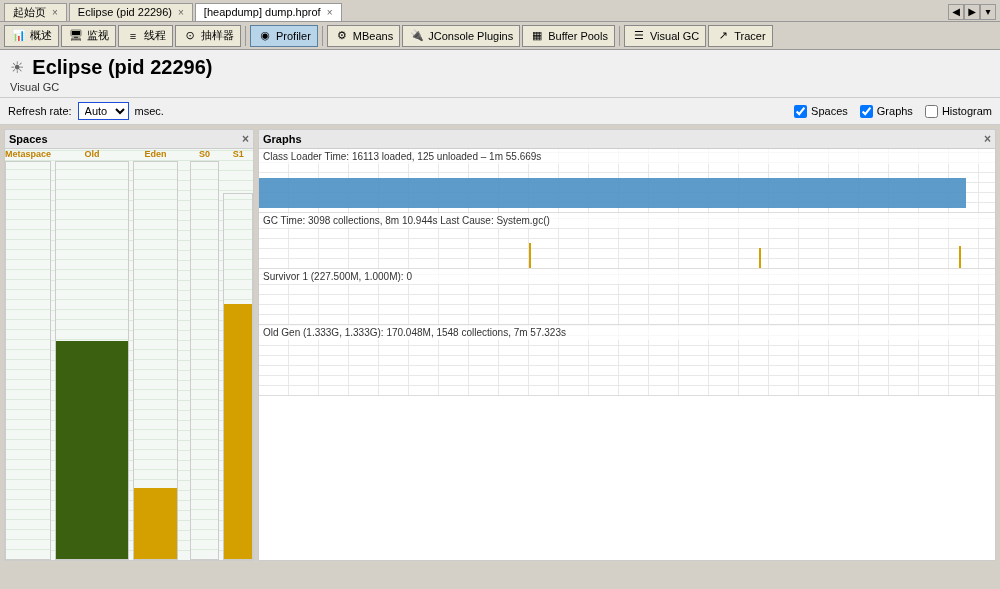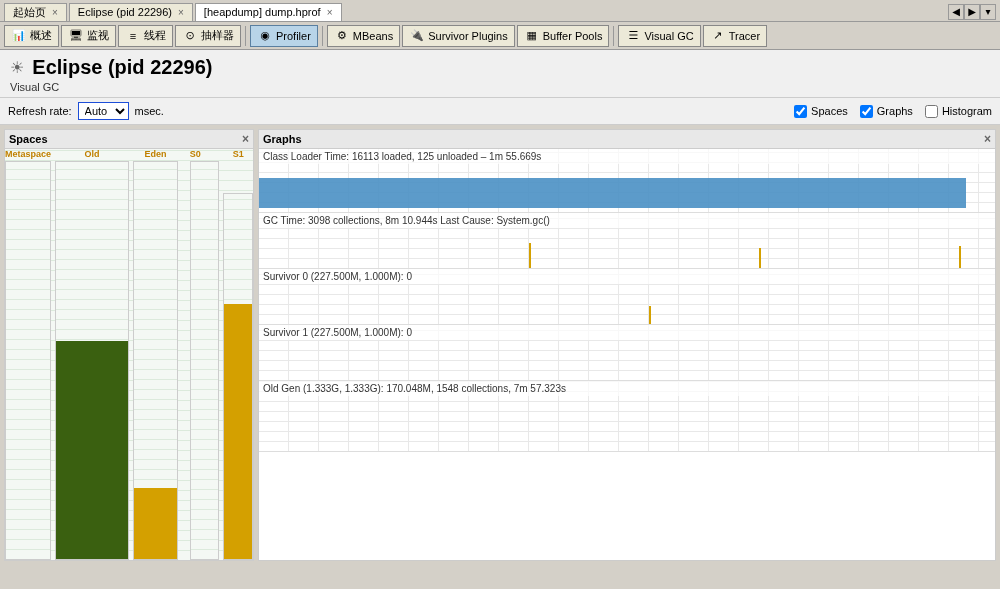--- a/index.html
+++ b/index.html
@@ -130,21 +130,21 @@
     <span class="toolbar-icon">◉</span>
     <span>Profiler</span>
   </div>
   <div class="toolbar-sep"></div>
   <div class="toolbar-btn">
     <span class="toolbar-icon">⚙</span>
     <span>MBeans</span>
   </div>
   <div class="toolbar-btn">
     <span class="toolbar-icon">🔌</span>
-    <span>Survivor Plugins</span>
+    <span>JConsole Plugins</span>
   </div>
   <div class="toolbar-btn">
     <span class="toolbar-icon">▦</span>
     <span>Buffer Pools</span>
   </div>
   <div class="toolbar-sep"></div>
   <div class="toolbar-btn">
     <span class="toolbar-icon">☰</span>
     <span>Visual GC</span>
   </div>
@@ -214,21 +214,21 @@
         </div>
       </div>
 
       <div style="display:flex;flex-direction:column;align-items:center;flex:1.2;">
         <span style="font-size:9px;color:#c08000;font-weight:bold;margin-bottom:2px;">Eden</span>
         <div style="flex:1;width:100%;background:repeating-linear-gradient(0deg,#f4f8f4 0px,#f4f8f4 9px,#dceadc 9px,#dceadc 10px);border:1px solid #ccc;position:relative;">
           <div style="position:absolute;bottom:0;left:0;right:0;height:18%;background:#d4a000;"></div>
         </div>
       </div>
 
-      <div style="display:flex;flex-direction:column;flex:0.8;margin-left:8px;">
+      <div style="display:flex;flex-direction:column;align-items:center;flex:0.8;margin-left:8px;">
         <span style="font-size:9px;color:#c08000;font-weight:bold;margin-bottom:2px;">S0</span>
         <div style="flex:1;width:100%;background:repeating-linear-gradient(0deg,#f4f8f4 0px,#f4f8f4 9px,#dceadc 9px,#dceadc 10px);border:1px solid #ccc;position:relative;">
           <div style="position:absolute;bottom:0;left:0;right:0;height:0%;background:#d4a000;"></div>
         </div>
       </div>
 
       <div style="display:flex;flex-direction:column;align-items:center;flex:0.8;gap:32px;">
         <span style="font-size:9px;color:#c08000;font-weight:bold;margin-bottom:2px;">S1</span>
         <div style="flex:1;width:100%;background:repeating-linear-gradient(0deg,#f4f8f4 0px,#f4f8f4 9px,#dceadc 9px,#dceadc 10px);border:1px solid #ccc;position:relative;">
           <div style="position:absolute;bottom:0;left:0;right:0;height:70%;background:#d4a000;"></div>
@@ -256,26 +256,20 @@
         <div class="graph-label">GC Time: 3098 collections, 8m 10.944s  Last Cause: System.gc()</div>
         <div class="graph-area" style="background: repeating-linear-gradient(90deg, transparent, transparent 29px, #e8e8e8 29px, #e8e8e8 30px), repeating-linear-gradient(0deg, transparent, transparent 9px, #e8e8e8 9px, #e8e8e8 10px);">
           <div style="position:absolute;bottom:0;left:270px;width:2px;height:25px;background:#d4a000;"></div>
           <div style="position:absolute;bottom:0;left:500px;width:2px;height:20px;background:#d4a000;"></div>
           <div style="position:absolute;bottom:0;left:700px;width:2px;height:22px;background:#d4a000;"></div>
 
         </div>
       </div>
 
 
-      <div class="graph-row">
-        <div class="graph-label">Survivor 0 (227.500M, 1.000M): 0</div>
-        <div class="graph-area" style="background: repeating-linear-gradient(90deg, transparent, transparent 29px, #e8e8e8 29px, #e8e8e8 30px), repeating-linear-gradient(0deg, transparent, transparent 9px, #e8e8e8 9px, #e8e8e8 10px);">
-          <div style="position:absolute;bottom:0;left:390px;width:2px;height:18px;background:#d4a000;"></div>
-        </div>
-      </div>
 
       <div class="graph-row">
         <div class="graph-label">Survivor 1 (227.500M, 1.000M): 0</div>
         <div class="graph-area" style="background: repeating-linear-gradient(90deg, transparent, transparent 29px, #e8e8e8 29px, #e8e8e8 30px), repeating-linear-gradient(0deg, transparent, transparent 9px, #e8e8e8 9px, #e8e8e8 10px);">
         </div>
       </div>
 
       <div class="graph-row">
         <div class="graph-label">Old Gen (1.333G, 1.333G): 170.048M, 1548 collections, 7m 57.323s</div>
         <div class="graph-area" style="height:55px; background: repeating-linear-gradient(90deg, transparent, transparent 29px, #e8e8e8 29px, #e8e8e8 30px), repeating-linear-gradient(0deg, transparent, transparent 9px, #e8e8e8 9px, #e8e8e8 10px);">

